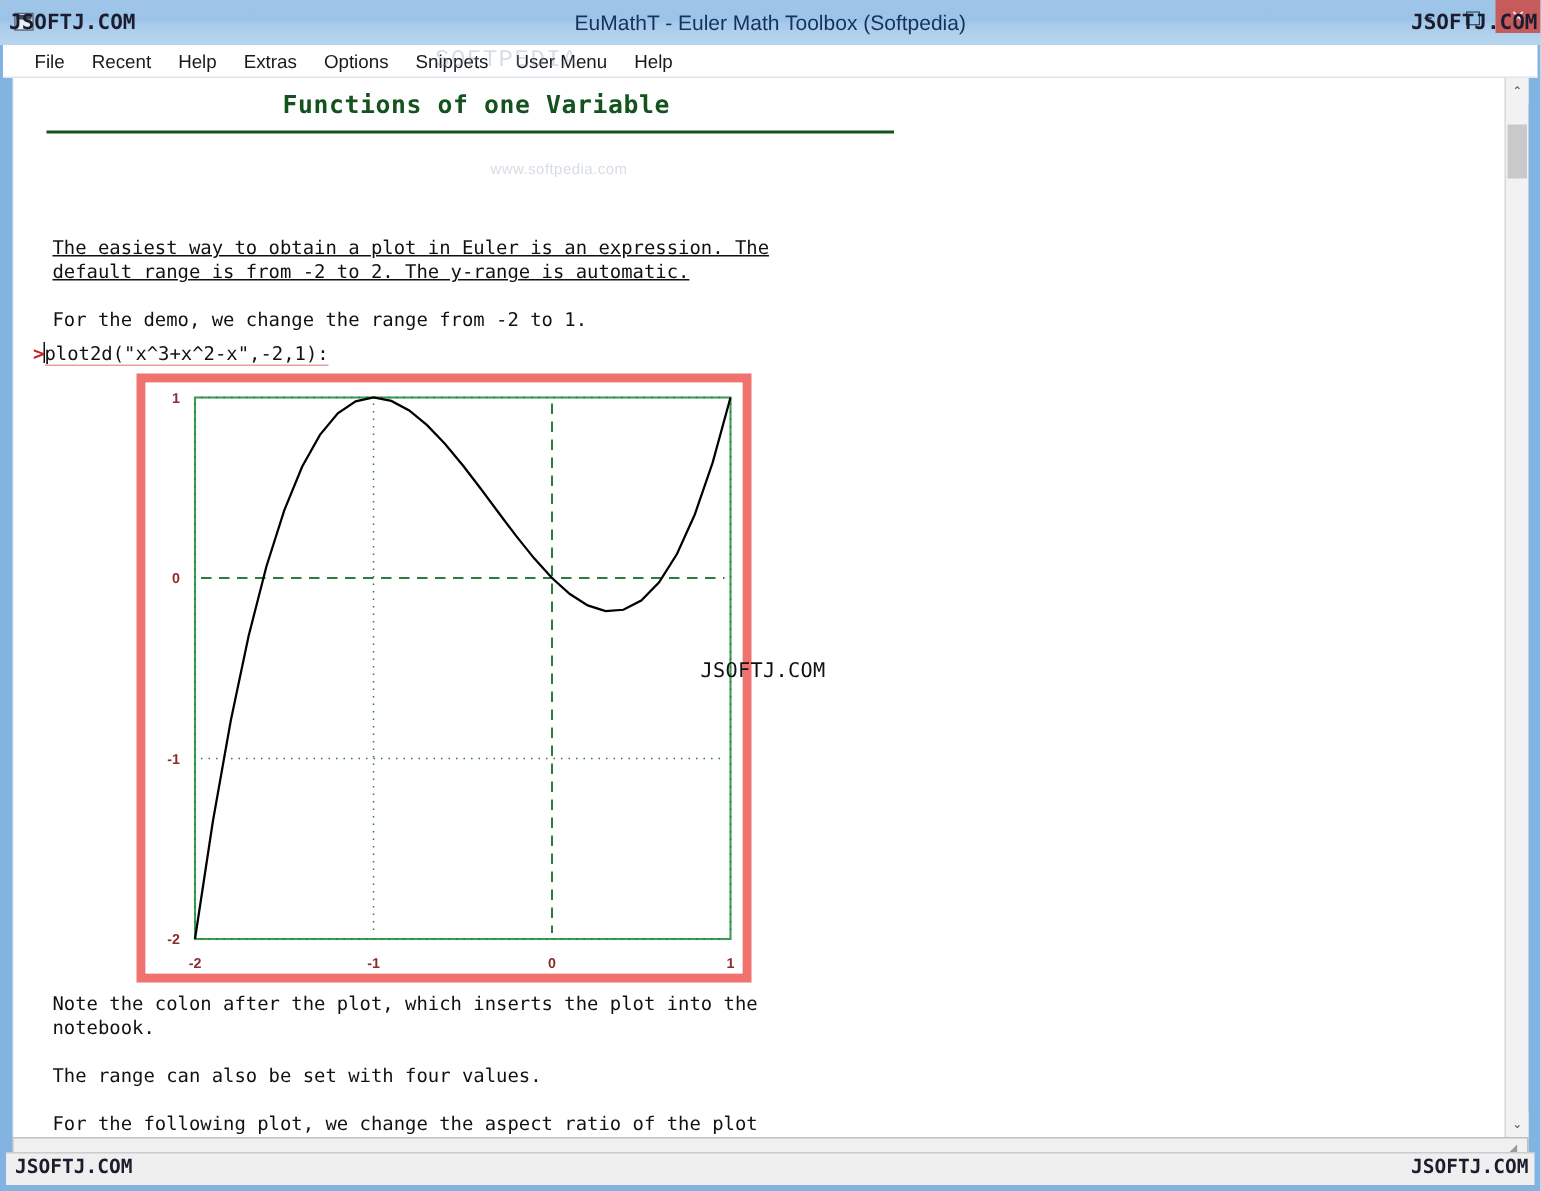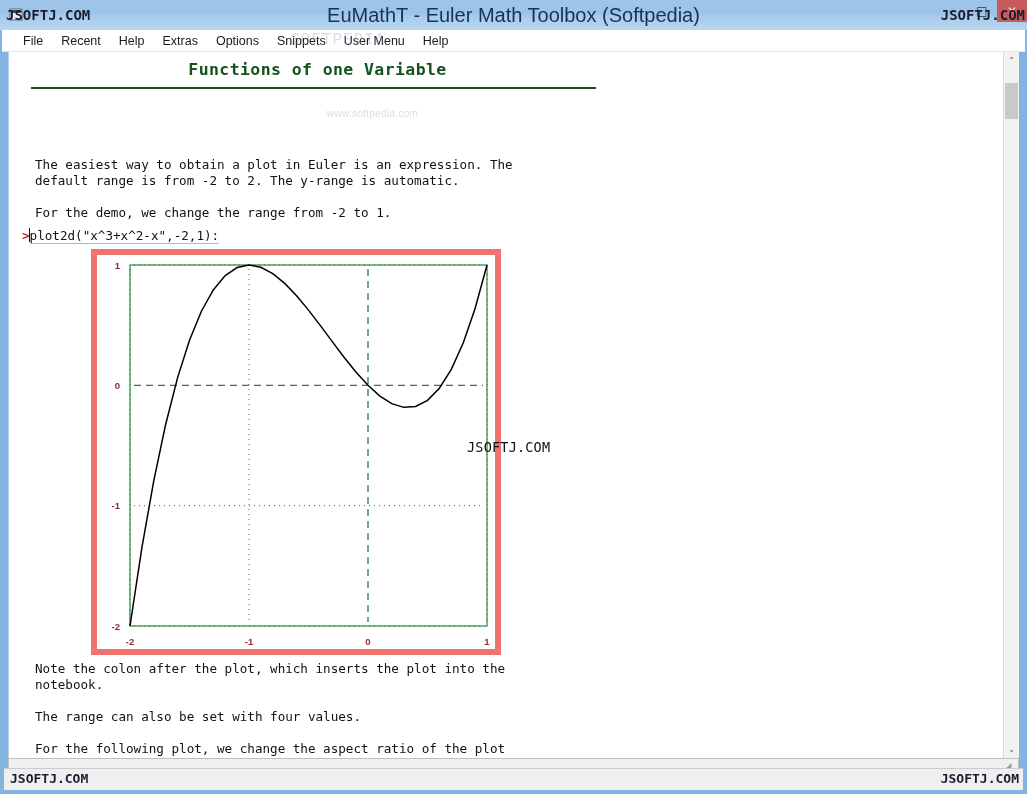--- a/index.html
+++ b/index.html
@@ -30,21 +30,21 @@
   }
   #title-icon {
     position: absolute; left: 8px; top: 7px;
     width: 16px; height: 16px;
   }
   #window-title {
     position: absolute; left: 0; top: 0;
     width: 1027px; height: 20px;
     line-height: 30px;
     text-align: center;
-    font-size: 20px;
+    font-size: 14px;
     color: #14325c;
     white-space: nowrap;
   }
   .wincontrols {
     position: absolute; right: 0; top: 0;
     height: 22px;
     display: flex;
   }
   .wc-btn {
     width: 30px; height: 22px;
@@ -147,21 +147,21 @@
   }
 
   .para {
     position: absolute;
     font-family: "DejaVu Sans Mono", monospace;
     font-size: 12.6px;
     line-height: 16px;
     color: #111111;
     white-space: pre;
   }
-  #para1 { left: 26px; top: 105px; }
+  #para1 { left: 26px; top: 105px; text-decoration: underline; }
   #para2 { left: 26px; top: 153px; }
   #para3 { left: 26px; top: 609px; }
   #para4 { left: 26px; top: 657px; }
   #para5 { left: 26px; top: 689px; }
 
   
   #cmdline {
     position: absolute; left: 13px; top: 176px;
     font-family: "DejaVu Sans Mono", monospace;
     font-size: 12.6px;

